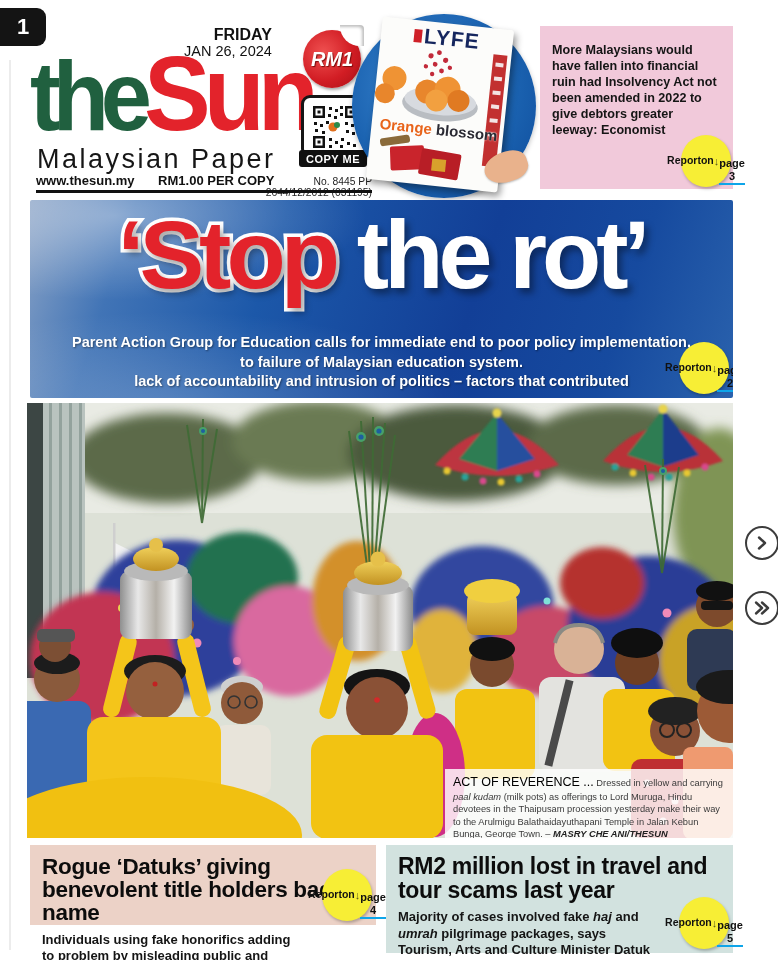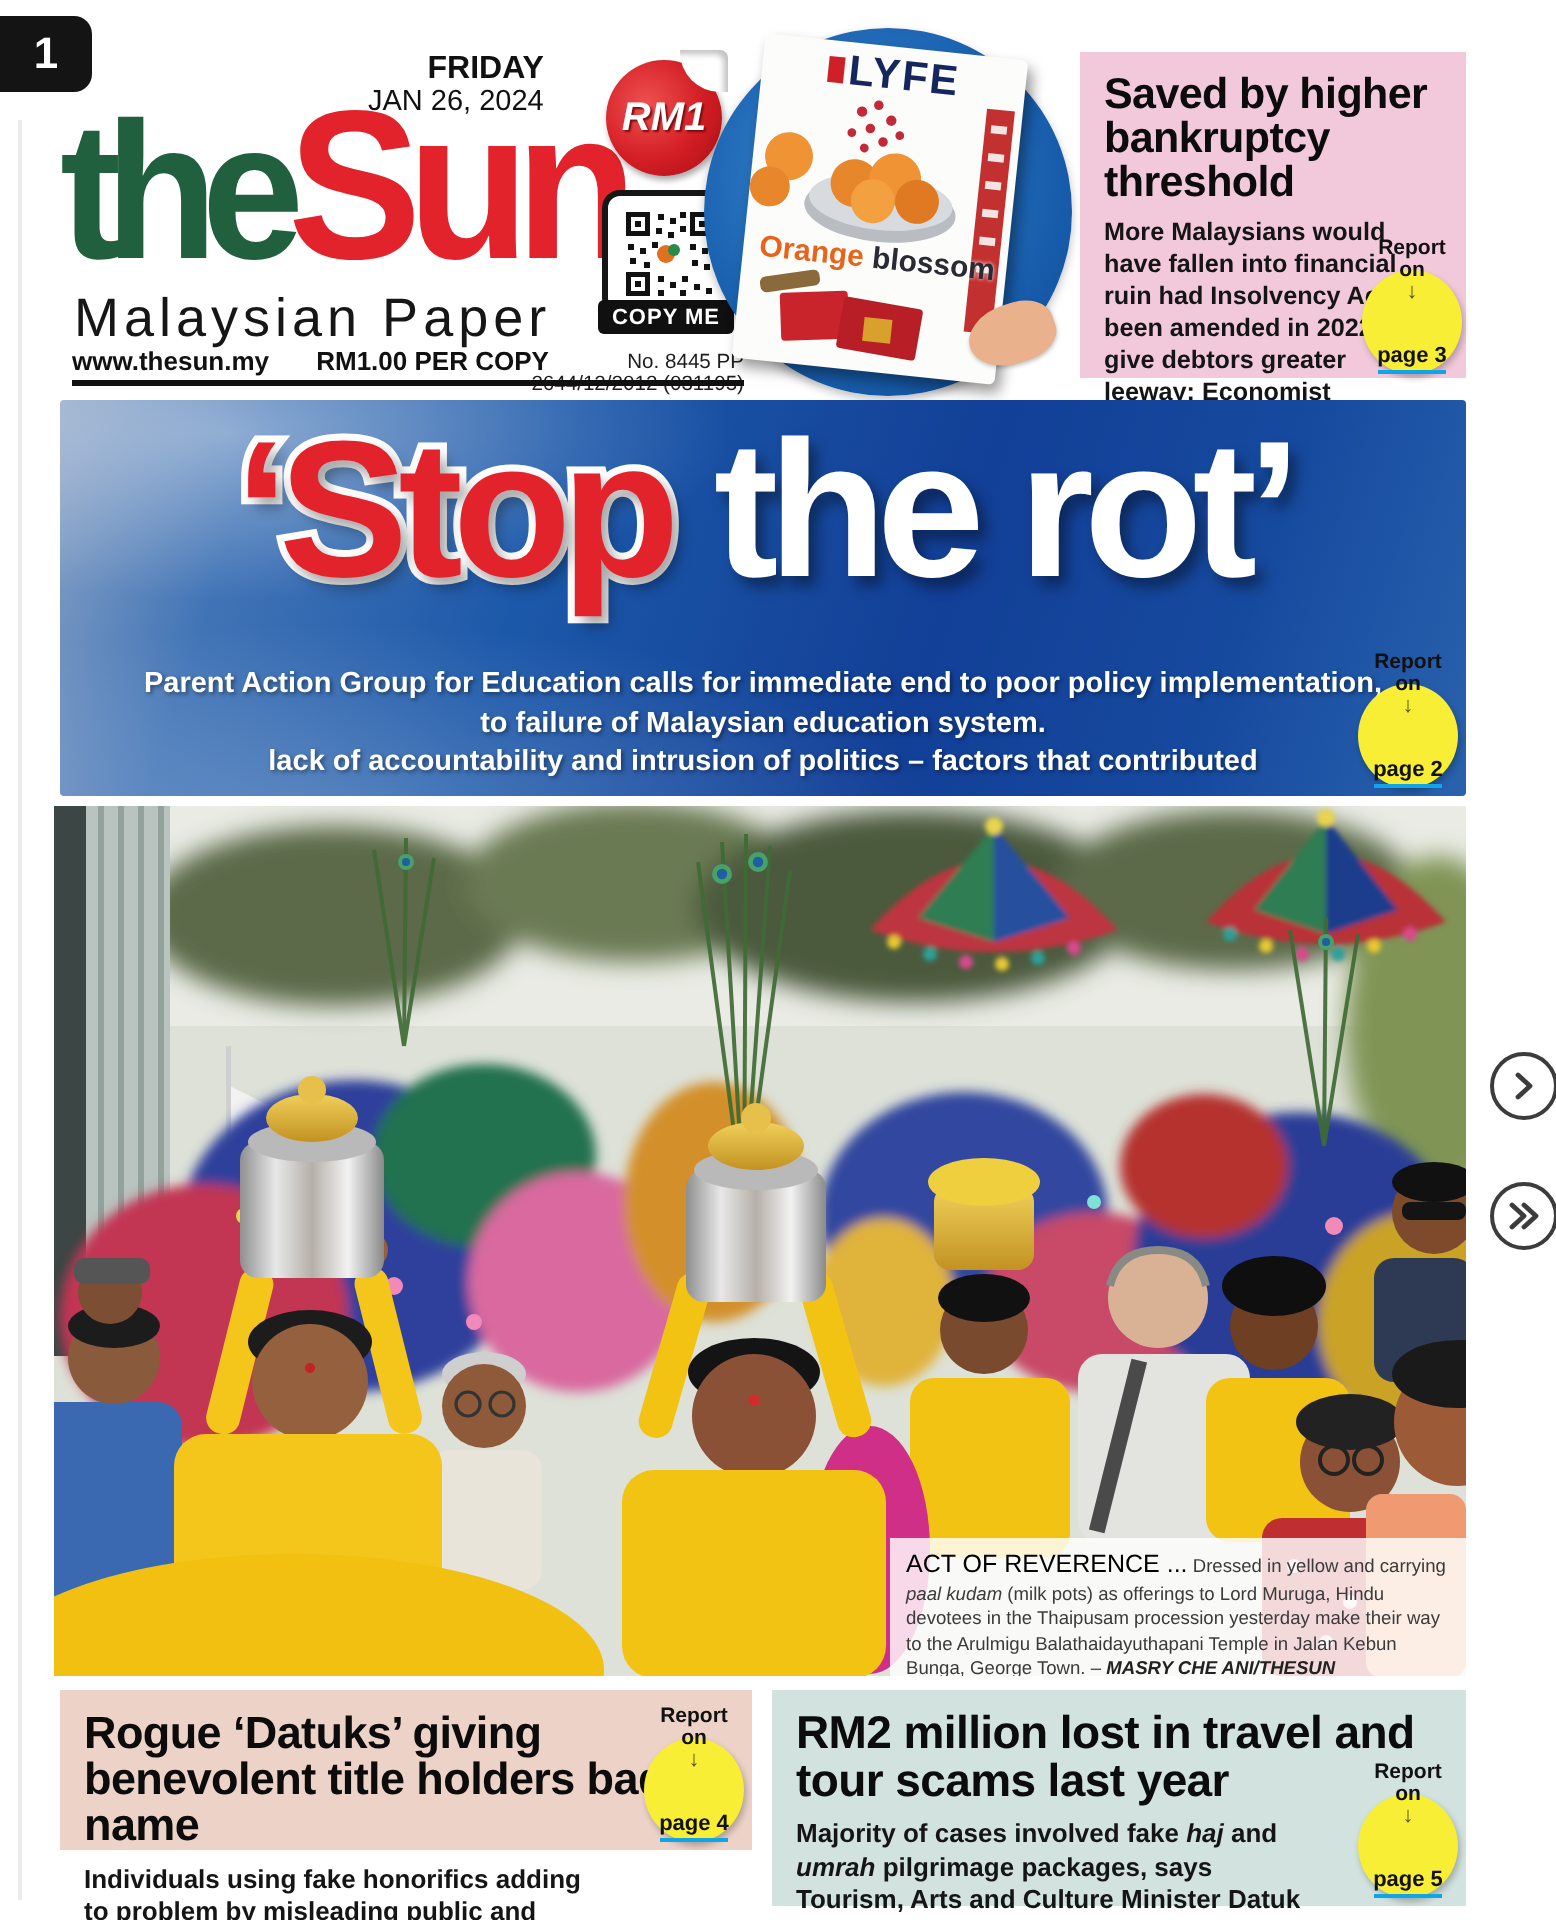--- a/index.html
+++ b/index.html
@@ -58,21 +58,21 @@
   .story .body{margin-top:7px;font-weight:bold;font-size:12.6px;line-height:1.27;color:#151515;}
   .top-story{left:540px;top:26px;width:193px;height:163px;background:#f1c9da;}
   .top-story .body{width:170px;}
   .bl-story{left:30px;top:845px;width:346px;height:80px;background:#ecd2c7;}
   .bl-story h2{font-size:22.5px;}
   .bl-story .body{width:258px;font-size:13px;}
   .br-story{left:386px;top:845px;width:347px;height:108px;background:#d2e2df;}
   .br-story h2{font-size:23px;}
   .br-story .body{width:262px;font-size:13px;}
   .badge{position:absolute;width:50px;height:52px;background:#f7ee35;border-radius:50%;
-      display:flex;flex-direction:column;align-items:center;justify-content:flex-end;text-align:center;
+      display:flex;flex-direction:row;align-items:center;justify-content:center;text-align:center;
       color:#111;box-shadow:1px 2px 3px rgba(0,0,0,.25);}
   .badge .b1,.badge .b2{font-weight:bold;font-size:10.5px;line-height:1.05;}
   .badge .arr{font-size:11px;line-height:1;color:#55551f;font-weight:bold;}
   .badge .pg{font-weight:bold;font-size:11px;line-height:1.15;border-bottom:2px solid #0ea5e9;margin-top:20px;}
   .badge-tr{right:2px;bottom:2px;} .badge-b{right:4px;bottom:4px;}
   
   .banner{position:absolute;left:30px;top:200px;width:703px;height:198px;border-radius:2px;overflow:hidden;
       background:
         radial-gradient(ellipse 420px 140px at 12% 8%,rgba(255,255,255,.38),rgba(255,255,255,0) 60%),
         radial-gradient(ellipse 500px 160px at 20% 105%,rgba(255,255,255,.22),rgba(255,255,255,0) 60%),
@@ -203,21 +203,20 @@
       </svg>
       <div class="mast"><span class="mark"></span><span>LYFE</span></div>
       <div class="cover-title">
         <span class="o">Orange</span><span class="b"> blossom</span>
       </div>
     </div>
     <div class="hand"></div>
   </div>
 
   <div class="story top-story">
-    <h2>Saved by higher bankruptcy threshold</h2>
     <div class="body">More Malaysians would have fallen into financial ruin had Insolvency Act not been amended in 2022 to give debtors greater leeway: Economist</div>
     <div class="badge badge-tr">
       <span class="b1">Report</span>
       <span class="b2">on</span>
       <span class="arr">↓</span>
       <span class="pg">page 3</span>
     </div>
   </div>
 
   <div class="banner">

